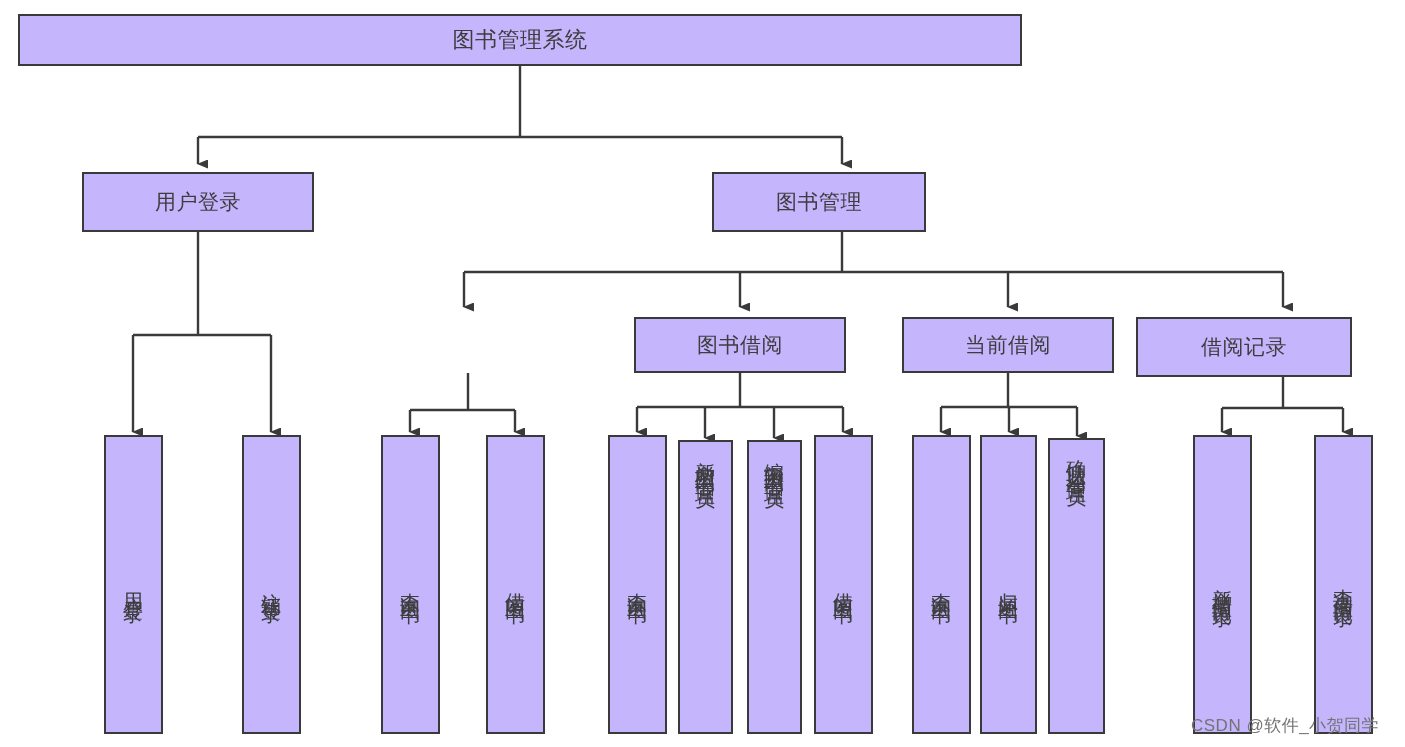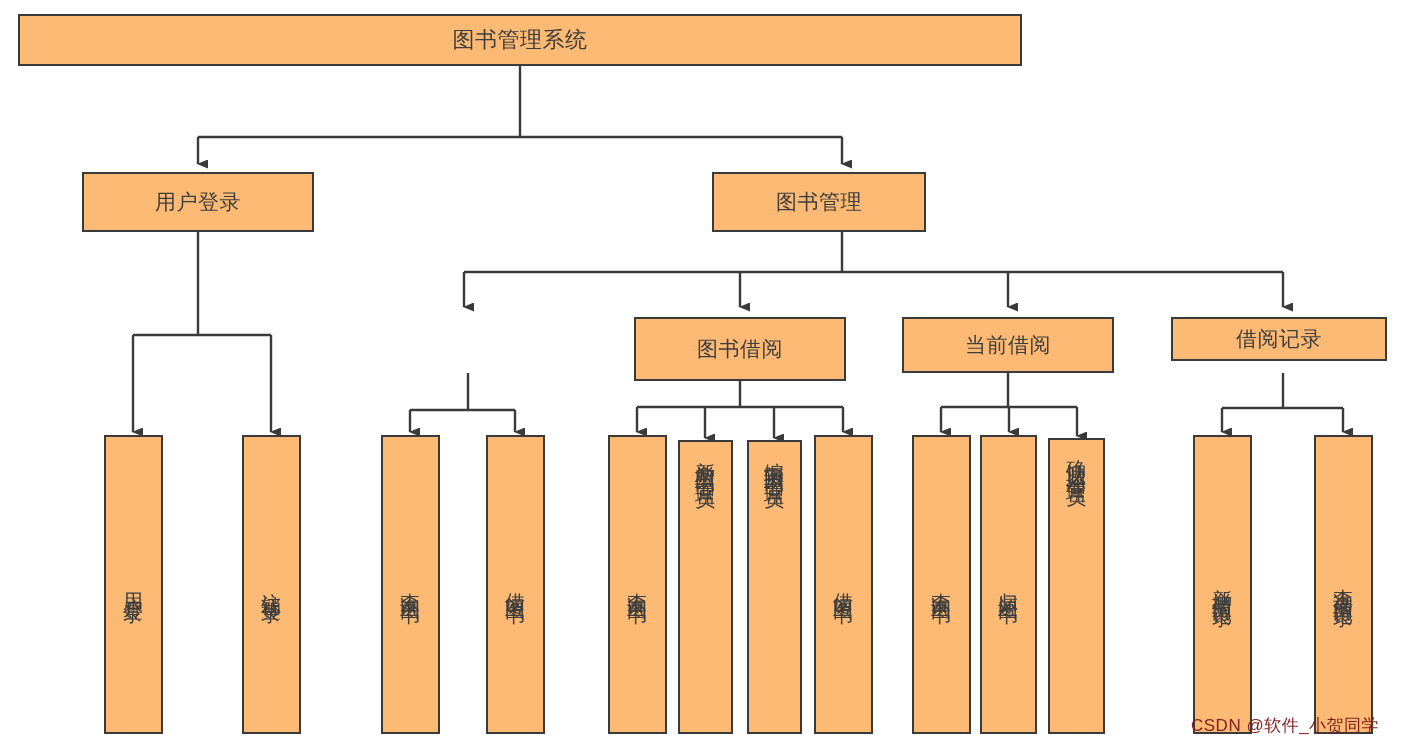--- a/index.html
+++ b/index.html
@@ -21,21 +21,21 @@
   #connector-layer {
     position: absolute;
     left: 0;
     top: 0;
     width: 1405px;
     height: 747px;
   }
   .node {
     position: absolute;
     box-sizing: border-box;
-    background: #fdba74;
+    background: #c4b5fd;
     border: 2px solid #3a3a3a;
     display: flex;
     align-items: center;
     justify-content: center;
     color: #3d3d3d;
   }
   .node.horiz {
     font-size: 21px;
     letter-spacing: 0.5px;
     line-height: 1.1;
@@ -57,21 +57,21 @@
     line-height: 1;
     white-space: nowrap;
     display: block;
   }
   .node.leaf.top-align {
     align-items: flex-start;
   }
   .watermark {
     position: absolute;
     font-size: 17px;
-    color: #7f1d1d;
+    color: #737373;
     white-space: nowrap;
     letter-spacing: 0.5px;
     user-select: none;
   }
 </style>
 </head>
 <body>
 
 <div id="diagram-root">
 
@@ -131,29 +131,29 @@
 
   <div class="node horiz" style="left:82px; top:172px; width:232px; height:60px;">
     <span>用户登录</span>
   </div>
 
   <div class="node horiz" style="left:712px; top:172px; width:214px; height:60px;">
     <span>图书管理</span>
   </div>
 
 
-  <div class="node horiz" style="left:634px; top:317px; width:212px; height:64px;">
+  <div class="node horiz" style="left:634px; top:317px; width:212px; height:56px;">
     <span>图书借阅</span>
   </div>
 
   <div class="node horiz" style="left:902px; top:317px; width:212px; height:56px;">
     <span>当前借阅</span>
   </div>
 
-  <div class="node horiz" style="left:1171px; top:317px; width:216px; height:44px;justify-content:center;">
+  <div class="node horiz" style="left:1136px; top:317px; width:216px; height:60px;justify-content:center;">
     <span>借阅记录</span>
   </div>
 
   <div class="node leaf" style="left:104px; top:435px; width:59px; height:299px;">
     <span class="vtext">用户登录</span>
   </div>
 
   <div class="node leaf" style="left:242px; top:435px; width:59px; height:299px;">
     <span class="vtext">注销登录</span>
   </div>

